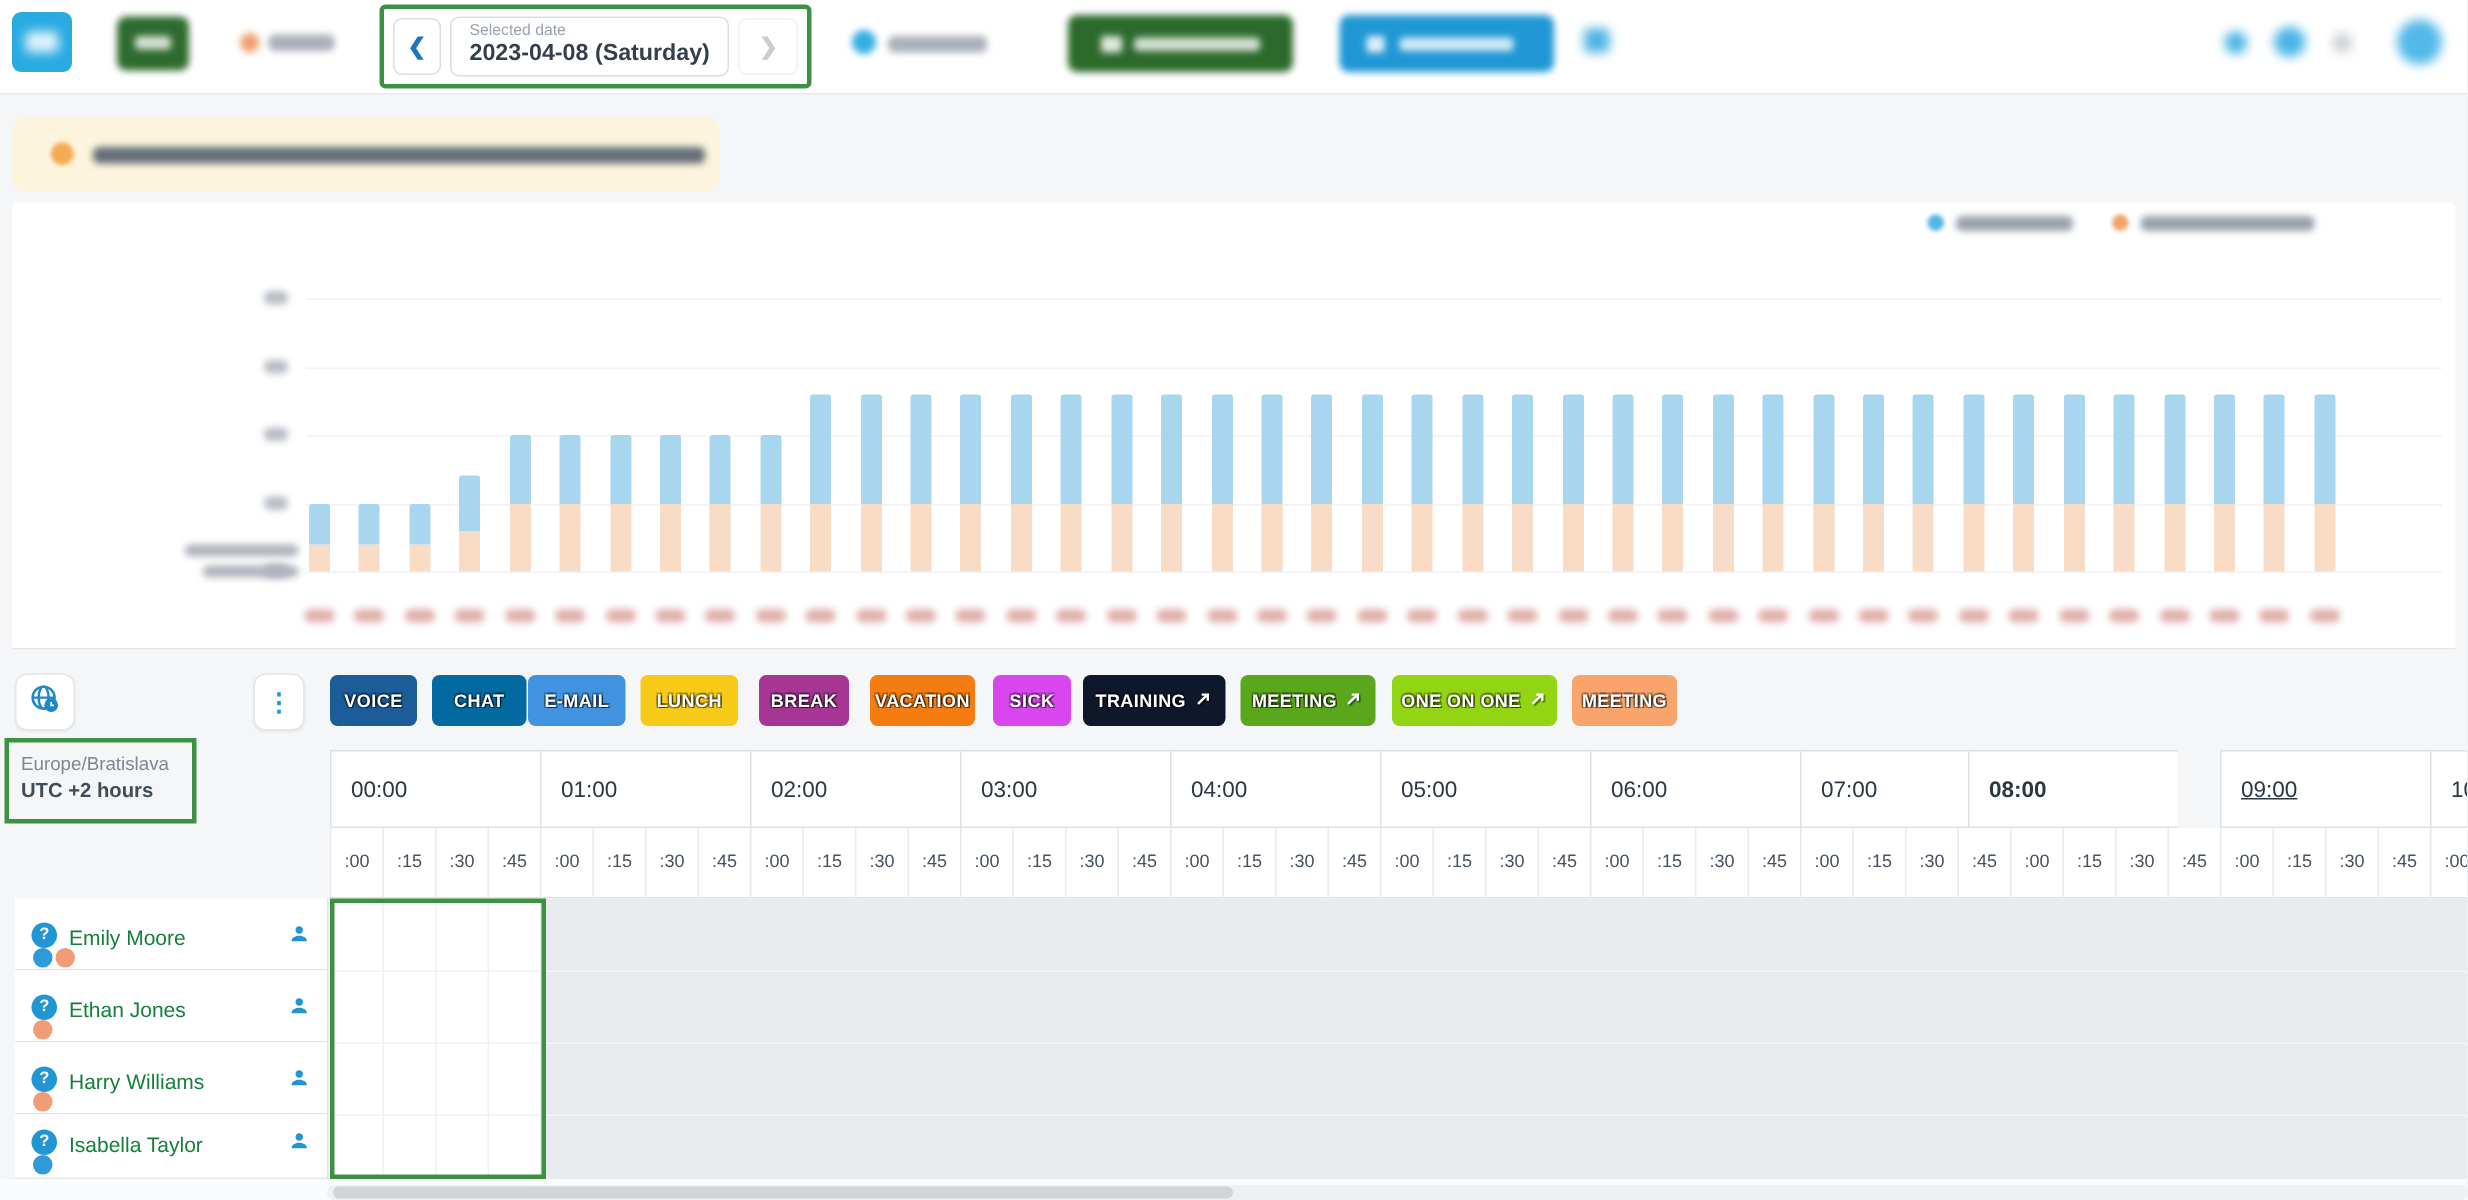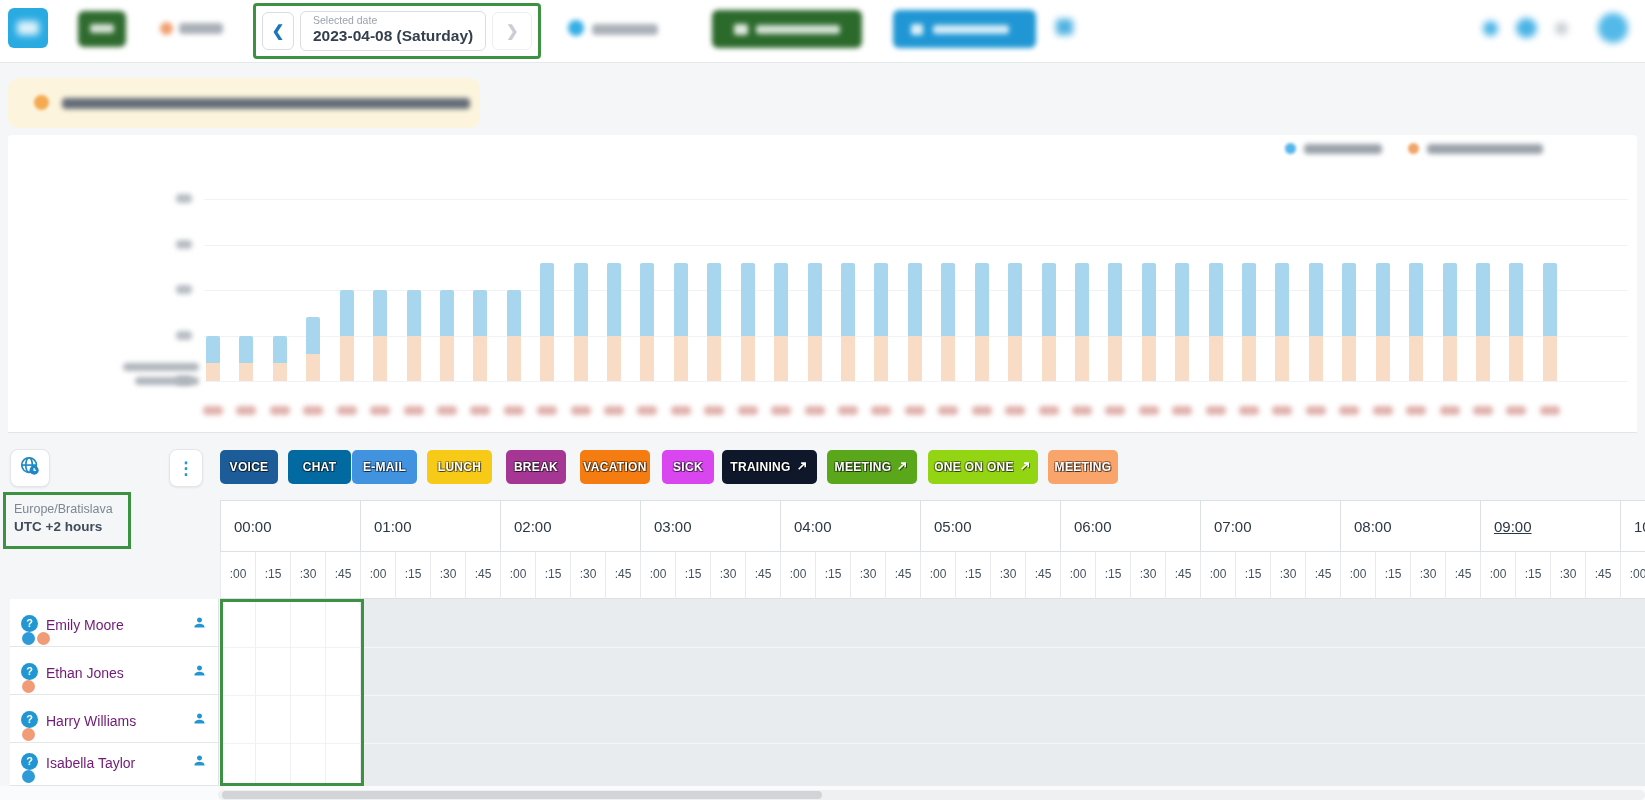--- a/index.html
+++ b/index.html
@@ -46,21 +46,21 @@
           text-align:center;line-height:45px;}
   .body-gray{left:220px;top:599px;width:1425px;height:187px;background:#e9ecee;}
   .body-rowline{position:absolute;left:0;width:100%;height:1px;background:#f4f6f7;}
   .white-col{left:220px;top:599px;width:140px;height:187px;background:#fff;}
   .white-col .v{position:absolute;top:0;width:1px;height:100%;background:#eef1f3;}
   .green-col-box{left:220px;top:599px;width:144px;height:187px;border:3px solid #3c9142;box-sizing:border-box;pointer-events:none;}
   .name-panel{left:10px;top:599px;width:208px;background:#fff;border-right:1px solid #dfe3e8;}
   .emp-row{position:relative;border-bottom:1px solid #e3e7eb;box-sizing:border-box;background:#fff;}
   .q-icon{position:absolute;left:11px;width:17px;height:17px;border-radius:50%;background:#2196d3;color:#fff;
           font-size:11px;font-weight:bold;text-align:center;line-height:17px;}
-  .emp-name{position:absolute;left:36px;font-size:14px;color:#701a75;}
+  .emp-name{position:absolute;left:36px;font-size:14px;color:#15803d;}
   .emp-person{position:absolute;right:11px;}
   .dot{position:absolute;width:13px;height:13px;border-radius:50%;}
   .scroll-track{left:218px;top:790px;width:1427px;height:10px;background:#eef0f2;border-radius:5px;}
   .scroll-thumb{left:222px;top:791px;width:600px;height:8px;background:#d2d4d7;border-radius:4px;}
   .bottom-strip{left:0;top:786px;width:1645px;height:14px;background:#fafbfc;}
   .redact{border-radius:4px;}
 </style>
 </head>
 <body>
 
@@ -331,21 +331,21 @@
   <div class="abs tl-clip">
     <div id="hour-row">
         <div class="hour-cell" style="left: 0px;">00:00</div>
         <div class="hour-cell" style="left: 140px;">01:00</div>
         <div class="hour-cell" style="left: 280px;">02:00</div>
         <div class="hour-cell" style="left: 420px;">03:00</div>
         <div class="hour-cell" style="left: 560px;">04:00</div>
         <div class="hour-cell" style="left: 700px;">05:00</div>
         <div class="hour-cell" style="left: 840px;">06:00</div>
         <div class="hour-cell" style="left: 980px;">07:00</div>
-        <div class="hour-cell" style="left: 1120px;">08:00</div>
+        <div class="hour-cell" style="left: 1092px; font-weight: bold;">08:00</div>
         <div class="hour-cell" style="left: 1260px; text-decoration: underline;">09:00</div>
         <div class="hour-cell" style="left: 1400px;">10:00</div>
       </div>
     <div id="quarter-row">
         <div class="q-cell" style="left: 0px;">:00</div>
         <div class="q-cell" style="left: 35px;">:15</div>
         <div class="q-cell" style="left: 70px;">:30</div>
         <div class="q-cell" style="left: 105px;">:45</div>
         <div class="q-cell" style="left: 140px;">:00</div>
         <div class="q-cell" style="left: 175px;">:15</div>

